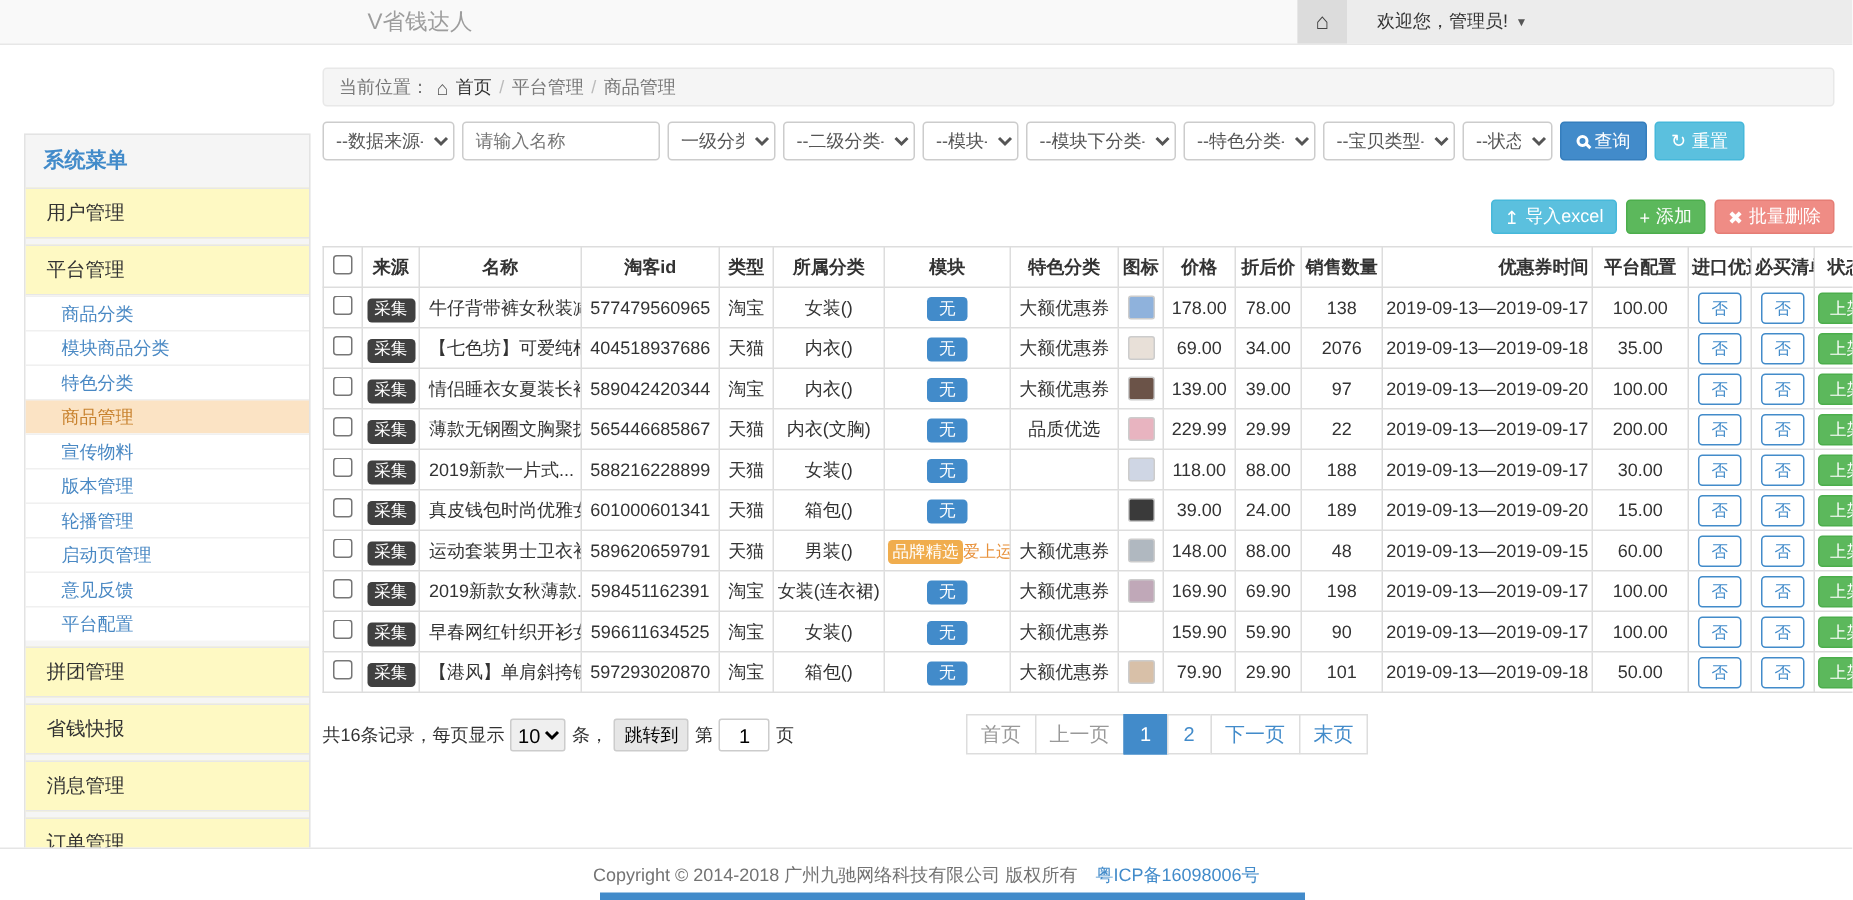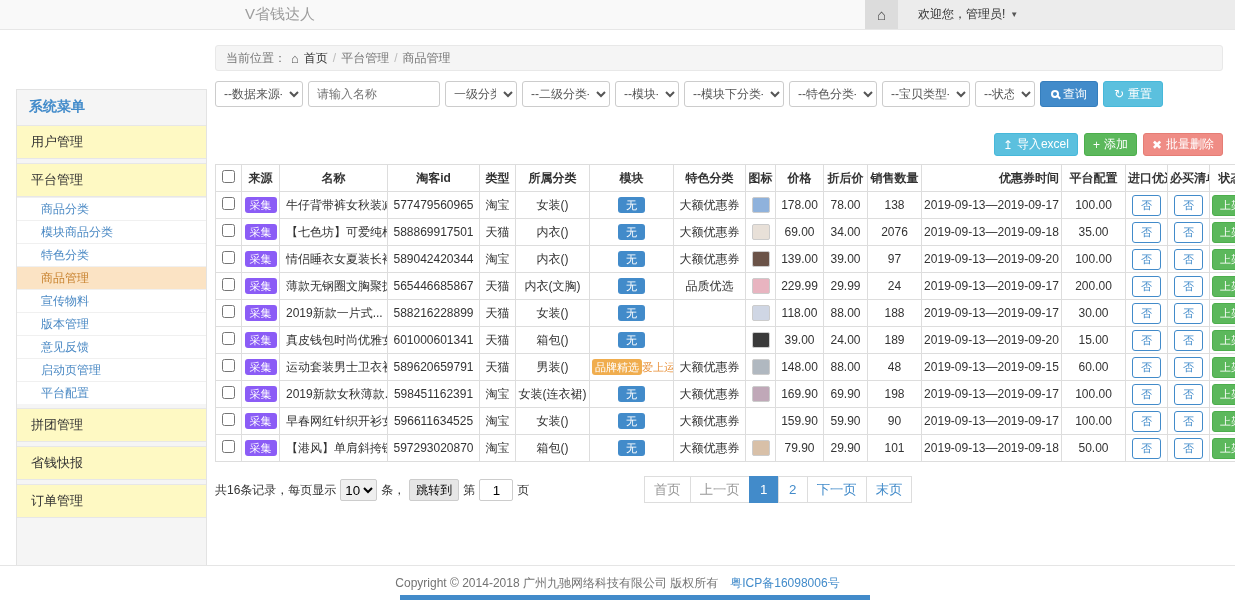--- a/index.html
+++ b/index.html
@@ -48,21 +48,21 @@
   .btn-import { background:#5bc0de; border-color:#46b8da; }
   .btn-add { background:#5cb85c; border-color:#4cae4c; }
   .btn-batch-del { background:#ef8c85; border-color:#e57d75; }
 
   
   table { width:100%; border-collapse:collapse; table-layout:fixed; margin-top:8px; }
   th, td { border:1px solid #ddd; text-align:center; padding:2px 2px; height:27px; overflow:hidden; white-space:nowrap; font-size:12px; }
   th { font-weight:bold; color:#333;margin-left:31px; }
   td.cell-name { text-align:left; padding-left:6px; }
 
-  .badge-src { background:#8b5cf6; color:#fff; border-radius:3px; padding:2px 5px; font-size:11px; }
+  .badge-src { background:#404040; color:#fff; border-radius:3px; padding:2px 5px; font-size:11px;font-family:Liberation Mono, monospace; }
   .badge-module { background:#428bca; color:#fff; border-radius:3px; padding:2px 8px; font-size:11px; }
   .badge-orange { background:#f0ad4e; color:#fff; border-radius:3px; padding:2px 3px; font-size:11px; }
   .txt-orange { color:#e8923c; font-size:11px; }
   .btn-no { background:#fff; border:1px solid #428bca; color:#428bca; border-radius:3px; padding:2px 8px; font-size:11px; cursor:pointer; font-family:inherit; }
   .btn-status { background:#5cb85c; border:1px solid #4cae4c; color:#fff; border-radius:3px; padding:2px 7px; font-size:11px; cursor:pointer; font-family:inherit; }
   .thumb { width:18px; height:16px; display:inline-block; border:1px solid #ccc; border-radius:2px; vertical-align:middle; }
 
   
   .table-footer { margin-top:14px; position:relative; height:28px; }
   .records-info { position:absolute; left:0; top:3px; display:flex; align-items:center; gap:4px; color:#333; }
@@ -97,25 +97,27 @@
   <div class="sidebar-title">系统菜单</div>
   <div>
       <div class="menu-top">用户管理</div>
       <div class="menu-top">平台管理</div>
       <div class="menu-sub">商品分类</div>
       <div class="menu-sub">模块商品分类</div>
       <div class="menu-sub">特色分类</div>
       <div class="menu-sub active">商品管理</div>
       <div class="menu-sub">宣传物料</div>
       <div class="menu-sub">版本管理</div>
+      <div class="menu-sub">轮播管理</div>
+      <div class="menu-sub">启动页管理</div>
       <div class="menu-sub">意见反馈</div>
-      <div class="menu-sub">启动页管理</div>
       <div class="menu-sub">平台配置</div>
       <div class="menu-top">拼团管理</div>
       <div class="menu-top">省钱快报</div>
+      <div class="menu-top">消息管理</div>
       <div class="menu-top">订单管理</div>
     </div>
 </div>
 
 <div class="main">
 
   <div class="breadcrumb">
     <span>当前位置：</span>
     <span class="bc-house">⌂</span>
     <span class="home-link">首页</span>
@@ -193,21 +195,21 @@
           <td>2019-09-13—2019-09-17</td>
           <td>100.00</td>
           <td><button class="btn-no">否</button></td>
           <td><button class="btn-no">否</button></td>
           <td><button class="btn-status">上架</button></td>
         </tr>
         <tr>
           <td><input type="checkbox" style=""></td>
           <td><span class="badge-src">采集</span></td>
           <td class="cell-name">【七色坊】可爱纯棉家...</td>
-          <td>588869917501</td>
+          <td>404518937686</td>
           <td>天猫</td>
           <td>内衣()</td>
           <td><span class="badge-module">无</span></td>
           <td>大额优惠券</td>
           <td><span class="thumb" style="background: rgb(232, 224, 216);"></span></td>
           <td>69.00</td>
           <td>34.00</td>
           <td>2076</td>
           <td>2019-09-13—2019-09-18</td>
           <td>35.00</td>
@@ -239,21 +241,21 @@
           <td><span class="badge-src">采集</span></td>
           <td class="cell-name">薄款无钢圈文胸聚拢性...</td>
           <td>565446685867</td>
           <td>天猫</td>
           <td>内衣(文胸)</td>
           <td><span class="badge-module">无</span></td>
           <td>品质优选</td>
           <td><span class="thumb" style="background: rgb(232, 180, 192);"></span></td>
           <td>229.99</td>
           <td>29.99</td>
-          <td>24</td>
+          <td>22</td>
           <td>2019-09-13—2019-09-17</td>
           <td>200.00</td>
           <td><button class="btn-no">否</button></td>
           <td><button class="btn-no">否</button></td>
           <td><button class="btn-status">上架</button></td>
         </tr>
         <tr>
           <td><input type="checkbox" style=""></td>
           <td><span class="badge-src">采集</span></td>
           <td class="cell-name">2019新款一片式...</td>

